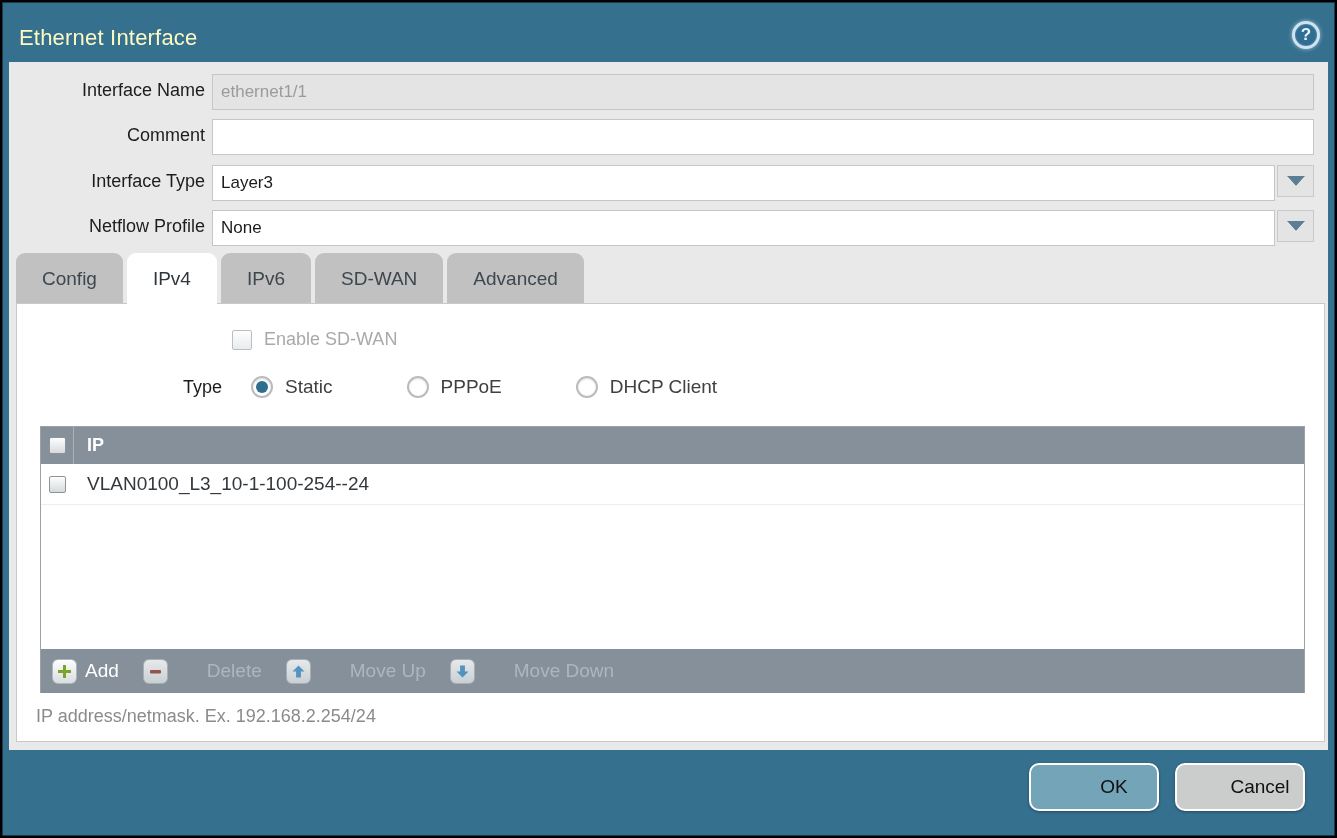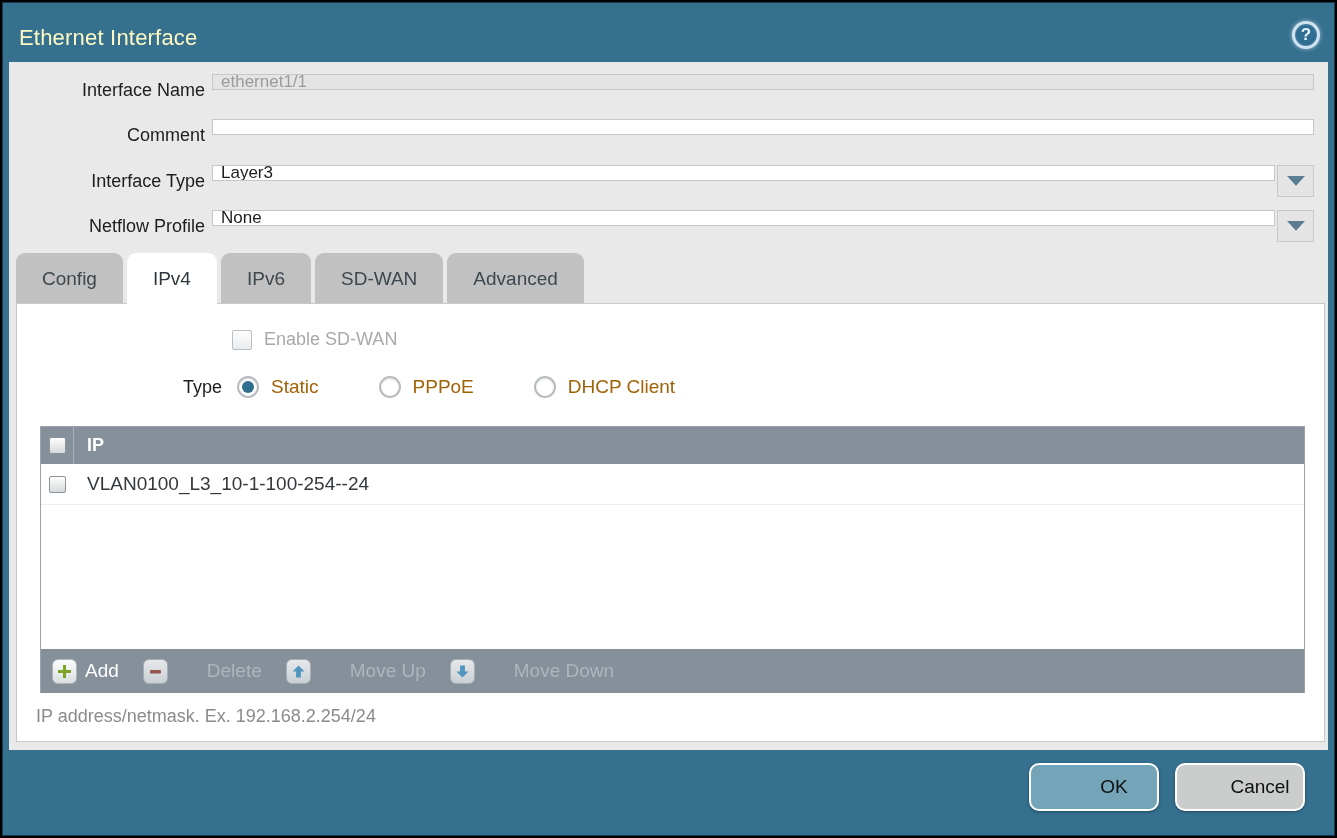--- a/index.html
+++ b/index.html
@@ -34,21 +34,21 @@
   }
 
   .form-row { position:absolute; left:0; height:32px; width:100%; }
   .form-label {
     position:absolute; left:0; width:196px; top:0; height:32px;
     display:flex; align-items:center; justify-content:flex-end;
     font-size:18px; color:#1d1d1d;
   }
   .field-wrap { position:absolute; left:203px; right:14px; top:0; height:32px; display:flex; }
   .text-input {
-    flex:1; height:16px; border:1px solid #c6c6c6; background:#fff;
+    flex:1; height:36px; border:1px solid #c6c6c6; background:#fff;
     font-family:inherit; font-size:17px; color:#1c1c1c; padding:0 8px; outline:none;
   }
   .text-input.disabled { background:#e4e4e4; color:#9b9b9b; }
   .dd-trigger {
     width:37px; height:32px; margin-left:2px; background:#e4e4e4; border:1px solid #c9c9c9;
     display:flex; align-items:center; justify-content:center; cursor:pointer;
   }
   .dd-arrow {
     width:0; height:0; border-left:9px solid transparent; border-right:9px solid transparent;
     border-top:10px solid #5c7e93; filter:drop-shadow(0 1px 0 rgba(255,255,255,.6));
@@ -69,30 +69,30 @@
     background:#fff; border:1px solid #c9c9c9; z-index:2;
   }
 
   .sdwan-row { position:absolute; left:215px; top:25px; display:flex; align-items:center; }
   .checkbox {
     width:20px; height:20px; border:1px solid #b9bfc4; border-radius:2px;
     background:linear-gradient(#fefefe,#e9eced);
   }
   .sdwan-row .cb-label { margin-left:12px; font-size:18px; color:#a9a9a9; }
 
-  .type-row { position:absolute; left:0; top:68px; width:100%; height:30px; display:flex; align-items:center; }
+  .type-row { position:absolute; left:0; top:68px; width:100%; height:30px; display:flex; align-items:center;gap:14px; }
   .type-label { width:205px; text-align:right; font-size:18px; color:#1d1d1d; }
   .radio-opt { display:flex; align-items:center; margin-left:15px; cursor:pointer; }
   .radio {
     width:22px; height:22px; border-radius:50%; background:#fff;
     border:2px solid #b8bcbe; box-shadow:inset 0 1px 2px rgba(0,0,0,.12);
     display:flex; align-items:center; justify-content:center;
   }
   .radio.selected::after { content:""; width:12px; height:12px; border-radius:50%; background:#2e6f8e; }
-  .radio-opt .radio-label { margin-left:12px; font-size:19px; color:#a16207; margin-right:45px;text-align:center; }
+  .radio-opt .radio-label { margin-left:12px; font-size:19px; color:#404040; margin-right:45px;text-align:center; }
 
   
   .ip-table { position:absolute; left:23px; top:122px; width:1265px; height:267px; border:1px solid #9aa1a9; }
   .tbl-header { height:37px; background:#86909a; display:flex; align-items:center; }
   .hdr-cb-cell { width:33px; height:37px; display:flex; align-items:center; justify-content:center;
     border-right:1px solid #aab1b8; }
   .tbl-cb { width:17px; height:17px; border:1px solid #8b949b; border-radius:2px;
     background:linear-gradient(#fdfdfd,#d7dadc); cursor:pointer; }
   .hdr-title { margin-left:13px; color:#fff; font-size:18px; font-weight:600; }
   .tbl-body { height:185px; background:#fff; overflow:hidden; }

